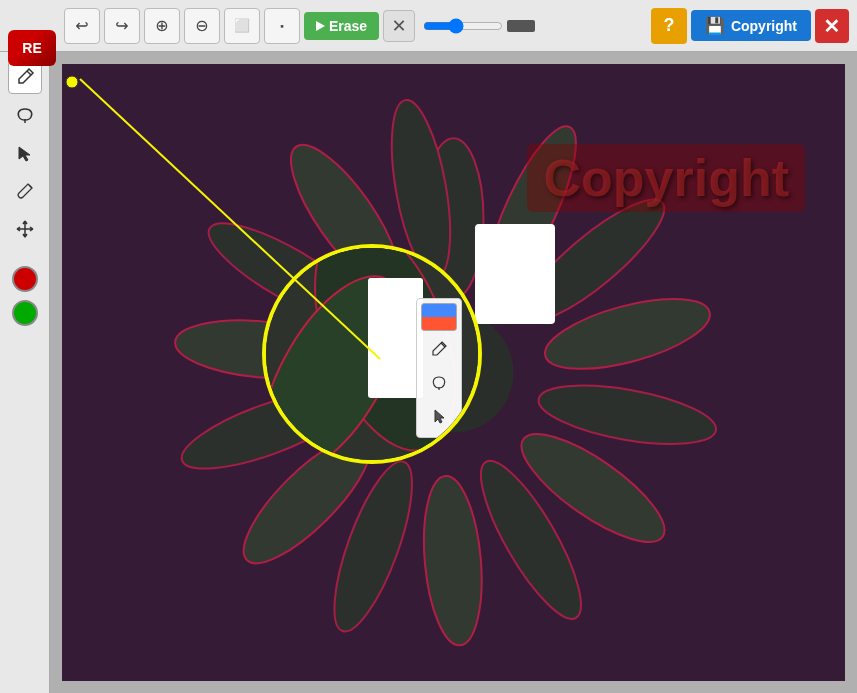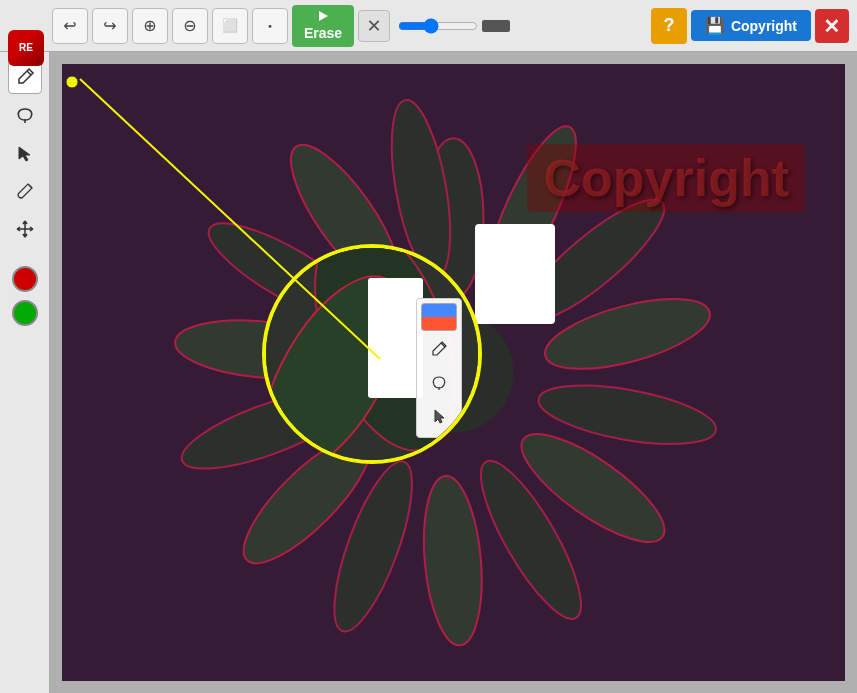--- a/index.html
+++ b/index.html
@@ -33,47 +33,46 @@
       border-radius: 4px;
       cursor: pointer;
       display: flex;
       align-items: center;
       justify-content: center;
       font-size: 16px;
       color: #444;
     }
 
     .app-icon {
-      width: 36px;
+      width: 48px;
       height: 36px;
       border-radius: 6px;
       background: linear-gradient(135deg, #c00 40%, #800 100%);
       display: flex;
       align-items: center;
       justify-content: center;
       color: white;
       font-weight: bold;
-      font-size: 10px;
+      font-size: 14px;
       margin-right: 4px;
       margin-top: 44px;
     }
 
     .erase-btn {
       display: flex;
       align-items: center;
       gap: 4px;
       background: #4caf50;
       color: white;
       border: none;
       border-radius: 4px;
       padding: 6px 12px;
       cursor: pointer;
       font-size: 14px;
       font-weight: bold;
-      flex-direction: column;
     }
     .erase-btn .play-icon {
       width: 0;
       height: 0;
       border-style: solid;
       border-width: 5px 0 5px 9px;
       border-color: transparent transparent transparent white;
     }
 
     .close-x-btn {

